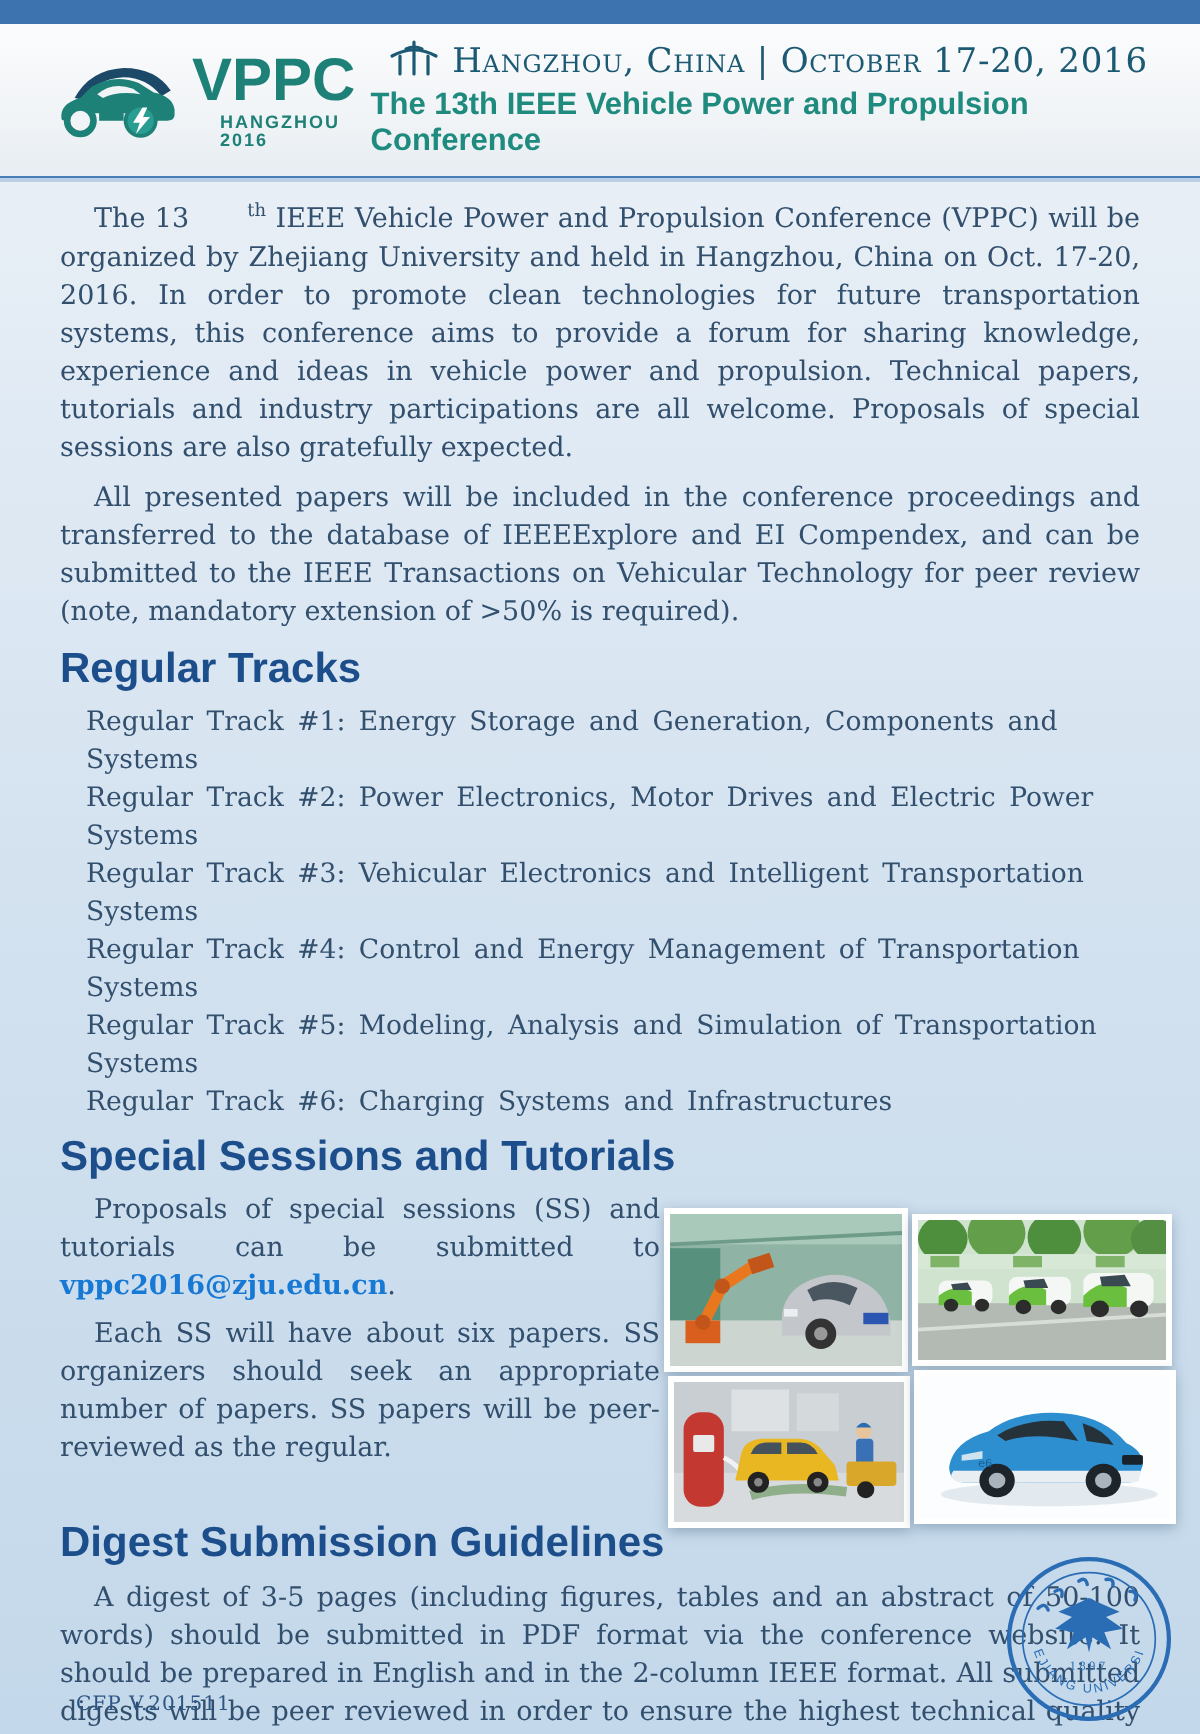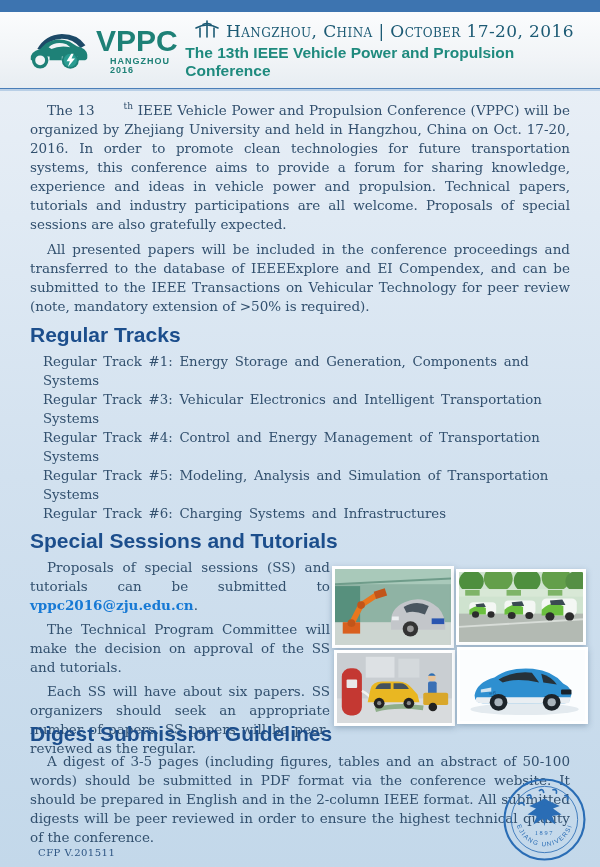--- a/index.html
+++ b/index.html
@@ -106,32 +106,32 @@
   <div class="content">
 
 
     <p class="body-p"><span>The 13</span><sup>th</sup><span> IEEE Vehicle Power and Propulsion Conference (VPPC) will be organized by Zhejiang University and held in Hangzhou, China on Oct. 17-20, 2016. In order to promote clean technologies for future transportation systems, this conference aims to provide a forum for sharing knowledge, experience and ideas in vehicle power and propulsion. Technical papers, tutorials and industry participations are all welcome. Proposals of special sessions are also gratefully expected.</span></p>
 
     <p class="body-p">All presented papers will be included in the conference proceedings and transferred to the database of IEEEExplore and EI Compendex, and can be submitted to the IEEE Transactions on Vehicular Technology for peer review (note, mandatory extension of &gt;50% is required).</p>
 
     <div class="h-section h-tracks">Regular Tracks</div>
     <div class="tracks">
       <div class="track-line">Regular Track #1: Energy Storage and Generation, Components and Systems</div>
+      <div class="track-line">Regular Track #2: Power Electronics, Motor Drives and Electric Power Systems</div>
       <div class="track-line">Regular Track #3: Vehicular Electronics and Intelligent Transportation Systems</div>
       <div class="track-line">Regular Track #4: Control and Energy Management of Transportation Systems</div>
       <div class="track-line">Regular Track #5: Modeling, Analysis and Simulation of Transportation Systems</div>
       <div class="track-line">Regular Track #6: Charging Systems and Infrastructures</div>
     </div>
 
     <div class="h-section h-special">Special Sessions and Tutorials</div>
 
     <div class="ss-row">
       <div class="ss-left">
         <p class="body-p"><span>Proposals of special sessions (SS) and tutorials can be submitted to </span><a class="email-link">vppc2016@zju.edu.cn</a><span>.</span></p>
-        <p class="body-p">The Technical Program Committee will make the decision on approval of the SS and tutorials.</p>
         <p class="body-p">Each SS will have about six papers. SS organizers should seek an appropriate number of papers. SS papers will be peer-reviewed as the regular.</p>
       </div>
 
       <div class="collage">
         <div class="photo ph1">
           <svg viewBox="0 0 120 80" preserveAspectRatio="none">
             <rect width="120" height="80" fill="#8fb3a4"></rect>
             <rect width="120" height="16" fill="#a9c9ba"></rect>
             <path d="M0 16 L120 10" stroke="#6f9c8a" stroke-width="2"></path>
             <rect x="0" y="18" width="26" height="42" fill="#57907d"></rect>

